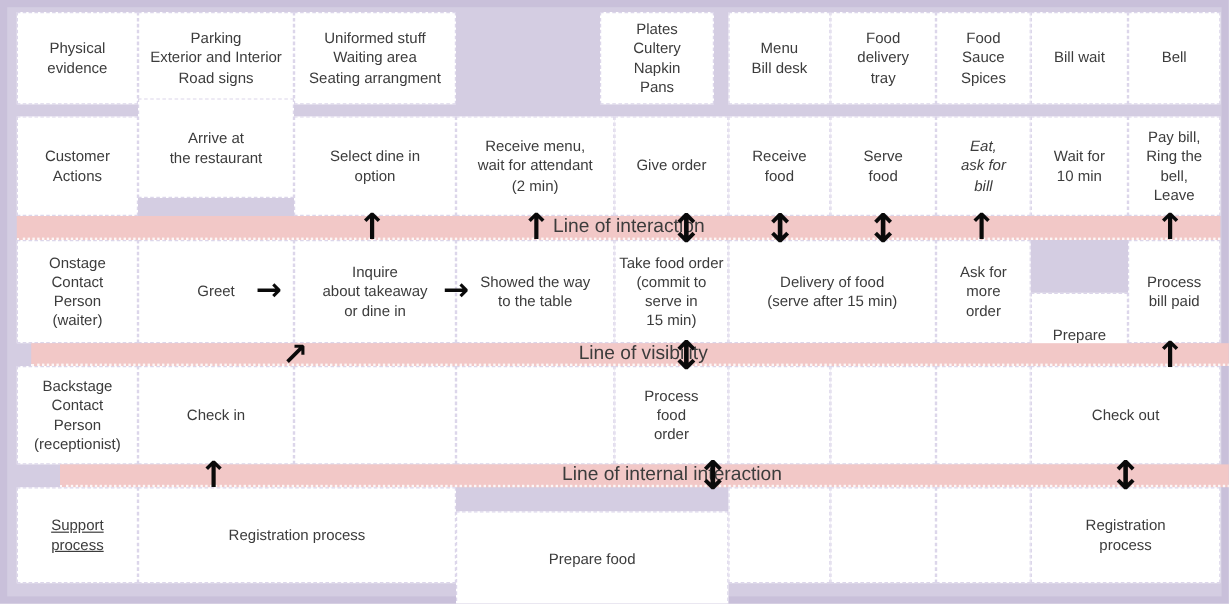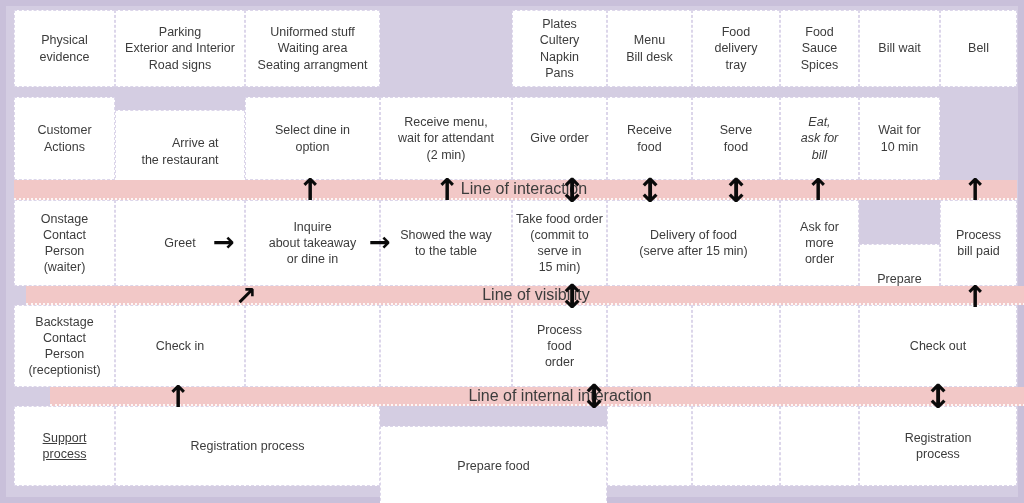--- a/index.html
+++ b/index.html
@@ -67,54 +67,58 @@
   <div class="frame"></div>
 
   <div class="cell" style="left:14px;top:10px;width:101px;height:77px;">Physical
 evidence</div>
   <div class="cell" style="left:245px;top:10px;width:135px;height:77px;">Uniformed stuff
 Waiting area
 Seating arrangment</div>
   <div class="cell" style="left:115px;top:10px;width:130px;height:77px;">Parking
 Exterior and Interior
 Road signs</div>
-  <div class="cell" style="left:512px;top:10px;width:95px;height:77px;">Plates
+  <div class="cell" style="left:500px;top:10px;width:95px;height:77px;">Plates
 Cultery
 Napkin
 Pans</div>
   <div class="cell" style="left:607px;top:10px;width:85px;height:77px;">Menu
 Bill desk</div>
   <div class="cell" style="left:692px;top:10px;width:88px;height:77px;">Food
 delivery
 tray</div>
   <div class="cell" style="left:780px;top:10px;width:79px;height:77px;">Food
 Sauce
 Spices</div>
   <div class="cell" style="left:859px;top:10px;width:81px;height:77px;">Bill wait</div>
   <div class="cell" style="left:940px;top:10px;width:77px;height:77px;">Bell</div>
 
   <div class="cell" style="left:14px;top:97px;width:101px;height:83px;">Customer
 Actions</div>
-  <div class="cell" style="left:115px;top:110px;width:130px;height:83px;text-align:right;">Arrive at
+  <div class="cell" style="left:115px;top:82px;width:130px;height:83px;">Arrive at
 the restaurant</div>
   <div class="cell" style="left:245px;top:97px;width:135px;height:83px;">Select dine in
 option</div>
   <div class="cell" style="left:380px;top:97px;width:132px;height:83px;">Receive menu,
 wait for attendant
 (2 min)</div>
   <div class="cell" style="left:512px;top:97px;width:95px;height:83px;">Give order</div>
   <div class="cell" style="left:607px;top:97px;width:85px;height:83px;">Receive
 food</div>
   <div class="cell" style="left:692px;top:97px;width:88px;height:83px;">Serve
 food</div>
   <div class="cell" style="left:780px;top:97px;width:79px;height:83px;font-style:italic;">Eat,
 ask for
 bill</div>
   <div class="cell" style="left:859px;top:97px;width:81px;height:83px;">Wait for
 10 min</div>
+  <div class="cell" style="left:940px;top:97px;width:77px;height:83px;">Pay bill,
+Ring the
+bell,
+Leave</div>
 
   <div class="band" style="top:180px;height:20px;">
     <span class="band-label">Line of interaction</span>
   </div>
 
   <div class="cell" style="left:14px;top:200px;width:101px;height:86px;">Onstage
 Contact
 Person
 (waiter)</div>
   <div class="cell" style="left:245px;top:200px;width:135px;height:86px;">Inquire

